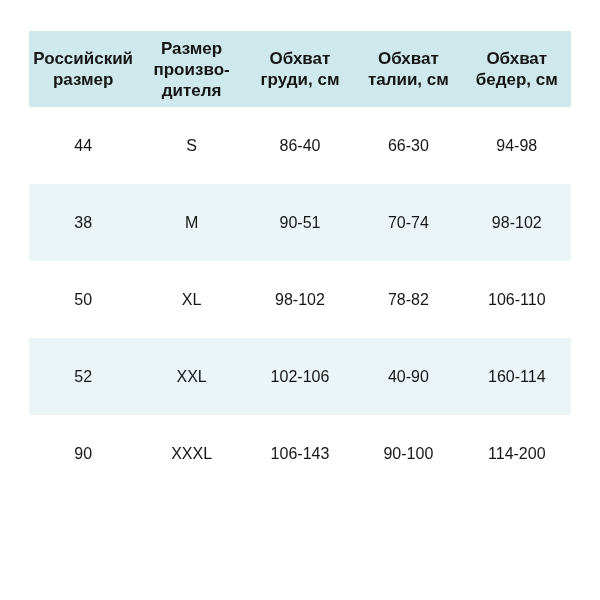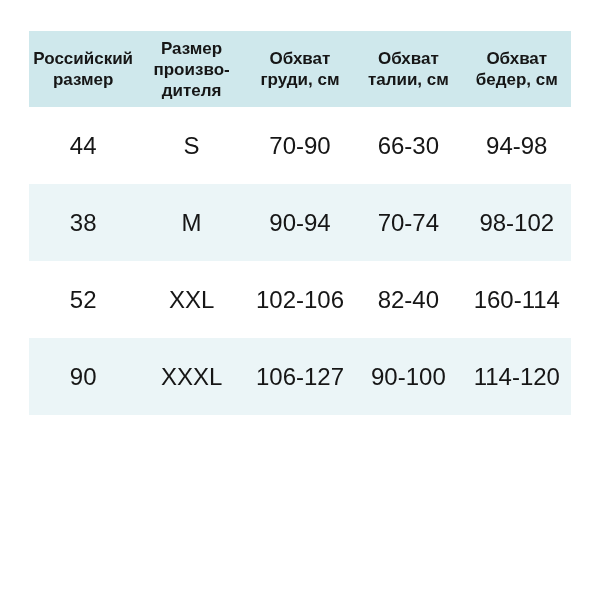--- a/index.html
+++ b/index.html
@@ -35,21 +35,21 @@
   table.size-chart thead th {
     background: var(--header-bg, #cfe8ec);
     height: 76px;
     font-size: 17px;
     font-weight: bold;
     line-height: 21px;
     white-space: pre-line;
   }
   table.size-chart tbody td {
     height: 77px;
-    font-size: 24px;
+    font-size: 16px;
     font-weight: normal;
     background: #ffffff;
   }
   table.size-chart tbody tr:nth-child(even) td {
     background: var(--stripe-bg, #ebf5f7);
   }
 </style>
 </head>
 <body>
 
@@ -67,40 +67,47 @@
         <th>Обхват
 талии, см</th>
         <th>Обхват
 бедер, см</th>
       </tr>
     </thead>
     <tbody>
         <tr>
           <td>44</td>
           <td>S</td>
-          <td>70-90</td>
+          <td>86-40</td>
           <td>66-30</td>
           <td>94-98</td>
         </tr>
         <tr>
           <td>38</td>
           <td>M</td>
-          <td>90-94</td>
+          <td>90-51</td>
           <td>70-74</td>
           <td>98-102</td>
+        </tr>
+        <tr>
+          <td>50</td>
+          <td>XL</td>
+          <td>98-102</td>
+          <td>78-82</td>
+          <td>106-110</td>
         </tr>
         <tr>
           <td>52</td>
           <td>XXL</td>
           <td>102-106</td>
-          <td>82-40</td>
+          <td>40-90</td>
           <td>160-114</td>
         </tr>
         <tr>
           <td>90</td>
           <td>XXXL</td>
-          <td>106-127</td>
+          <td>106-143</td>
           <td>90-100</td>
-          <td>114-120</td>
+          <td>114-200</td>
         </tr>
       </tbody>
   </table>
 </div>
 
 </body></html>

